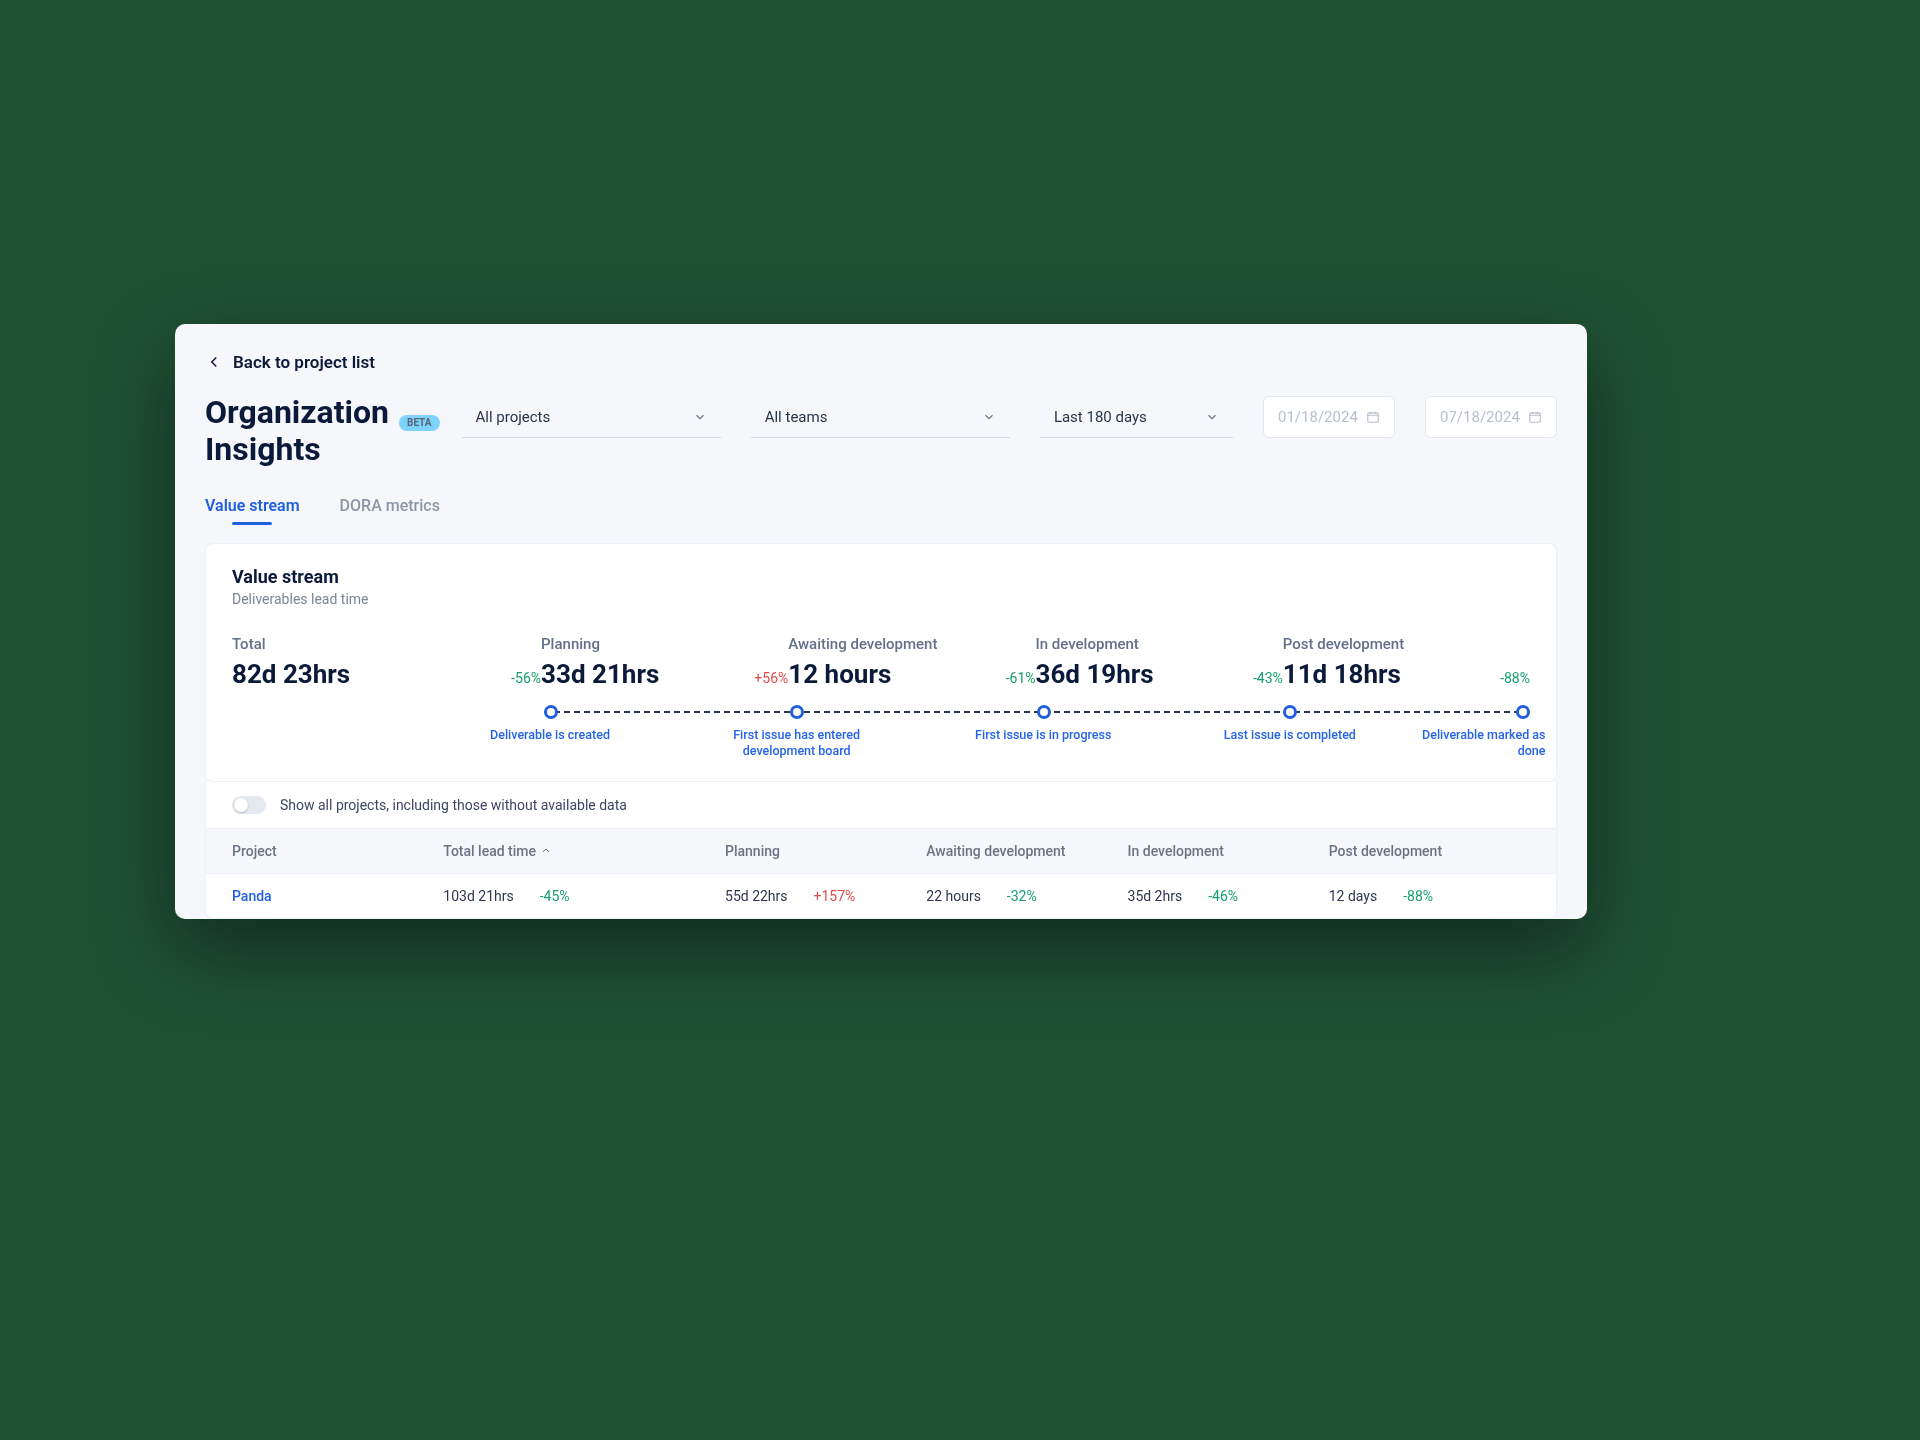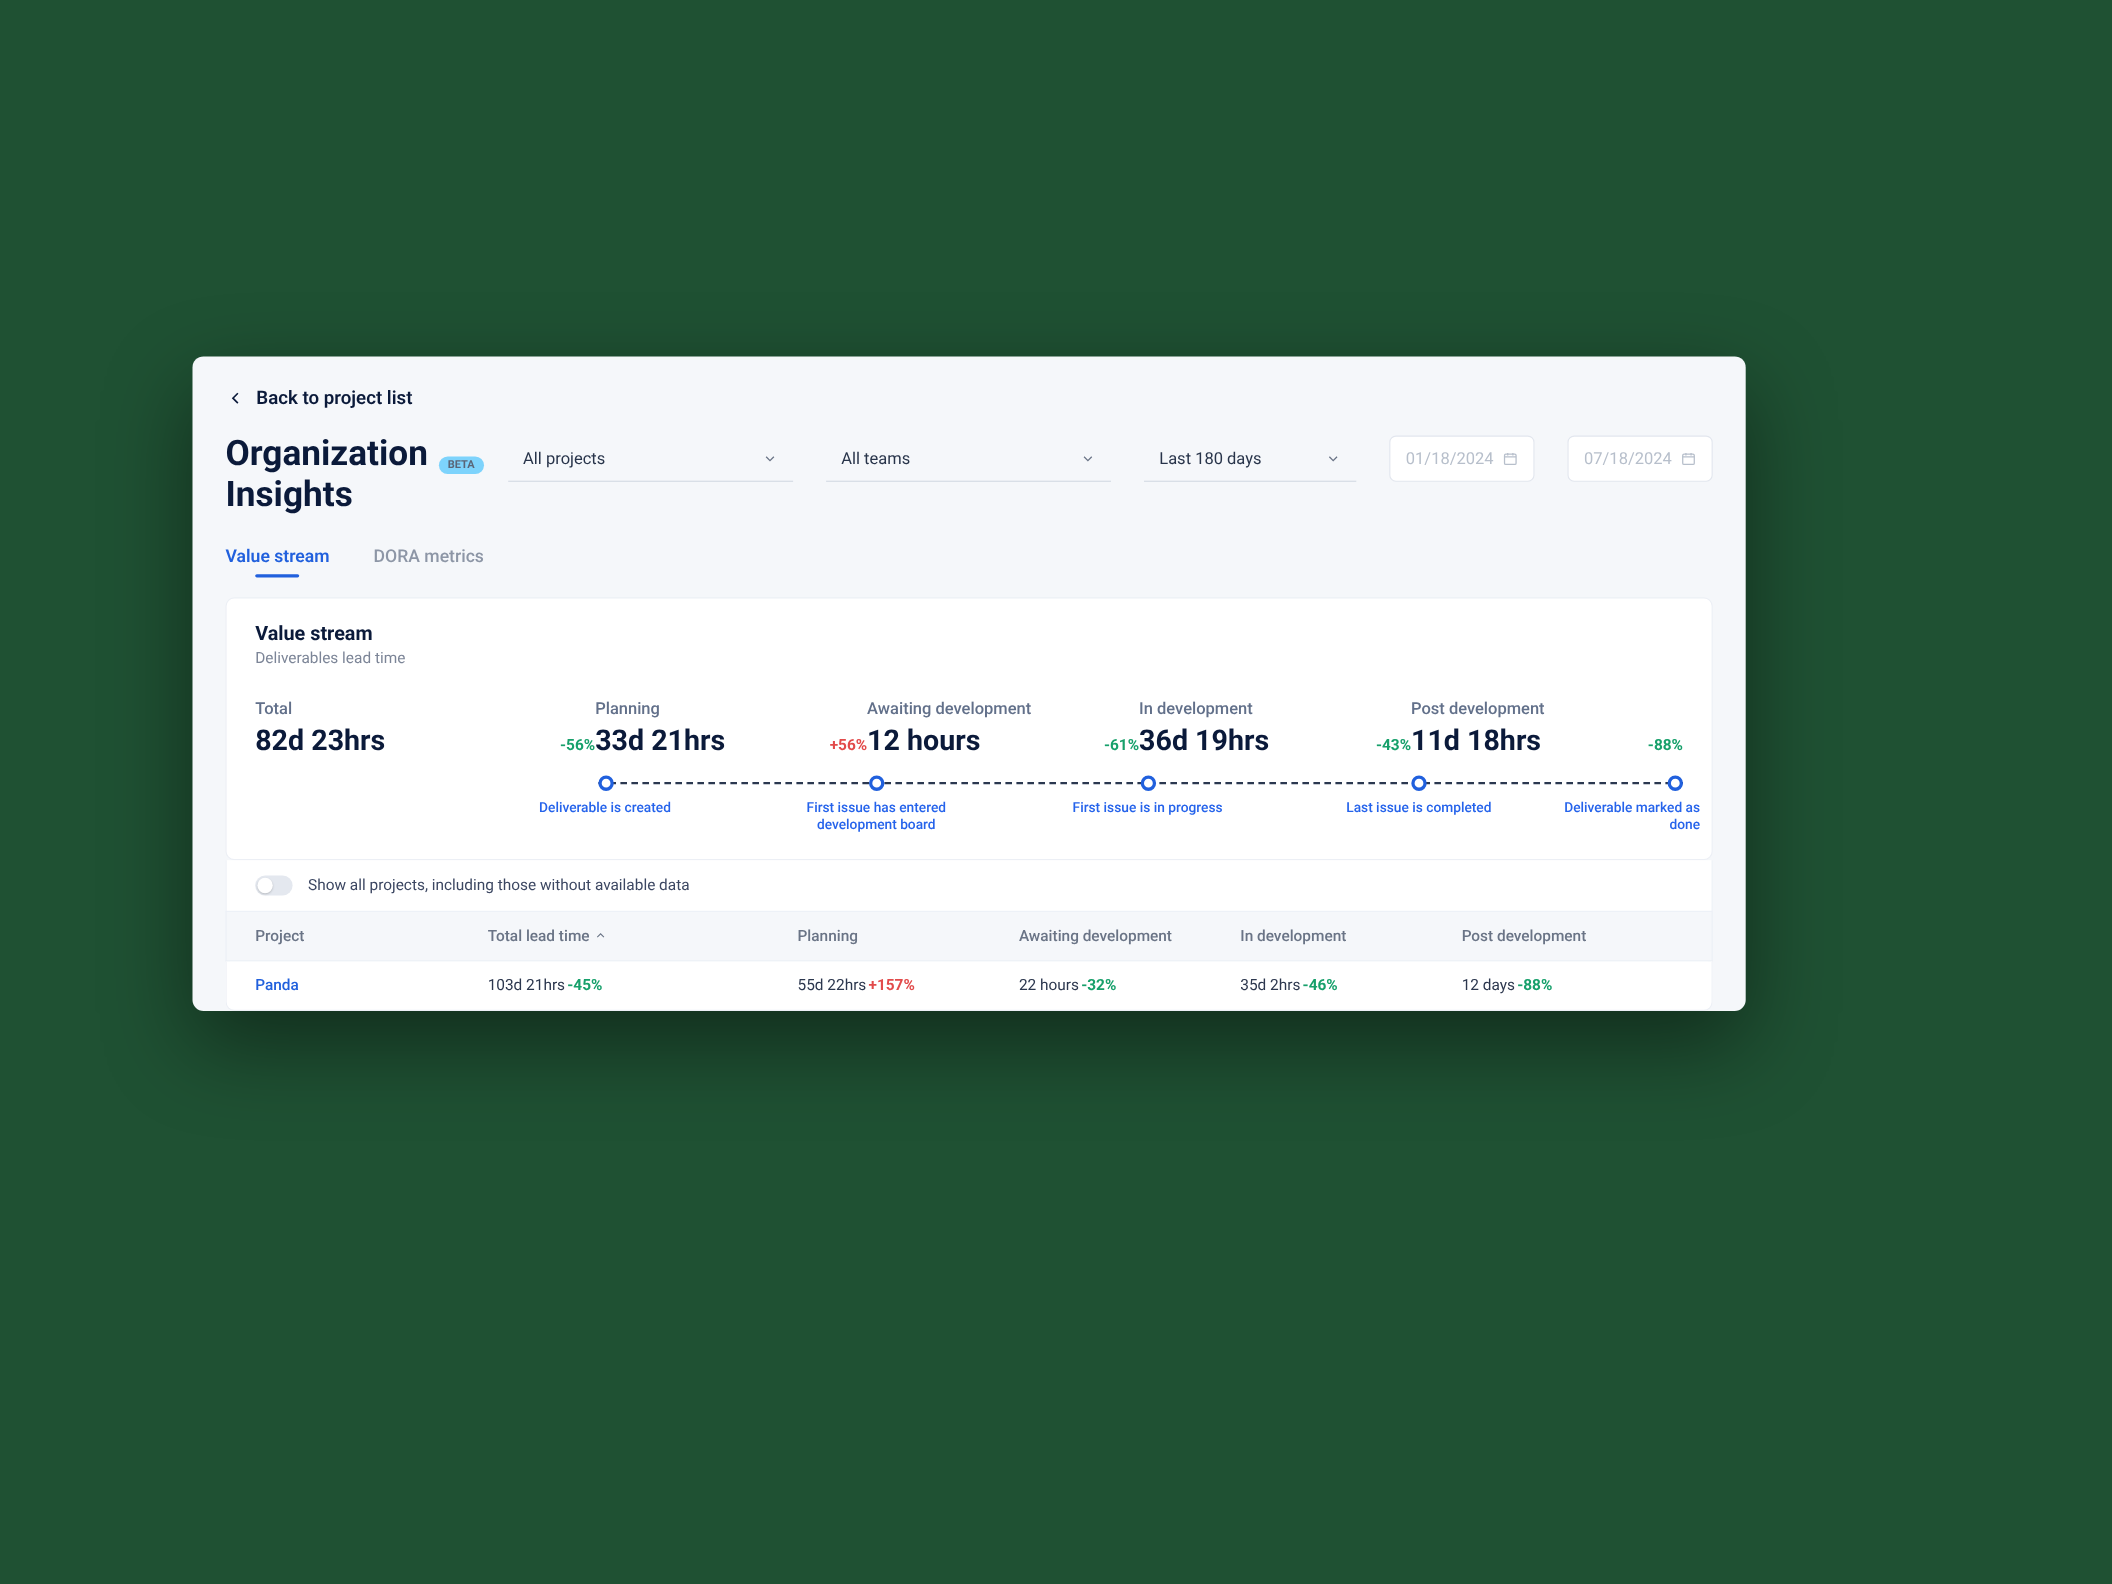--- a/index.html
+++ b/index.html
@@ -129,21 +129,21 @@
   .stream-row {
     display: flex;
     gap: 0;
   }
   .stream-col {
     flex: 1;
     min-width: 0;
   }
   .stage-label { font-size:15px; color:#62708a; font-weight:500; margin-bottom:6px;}
   .stage-value { font-size:26px; font-weight:700; color:#0b1a3a; display:flex; align-items:baseline; gap:10px;justify-content:space-between;}
-  .delta { font-size:14px; font-weight:700; }
+  .delta { font-size:14px; font-weight:400; }
   .delta.neg { color:#17a06b; }
   .delta.pos { color:#e24b4b; }
   
   .timeline {
     position: relative;
     margin: 14px 0 22px 0;
     height: 56px;
   }
   .timeline-line {
     position:absolute;
@@ -207,21 +207,21 @@
   .table-head svg{width:12px;height:12px;stroke:#6a7486;fill:none;stroke-width:2;}
   .table-row {
     background:#fff;
     border:1px solid #eceff5;
     border-top:none;
     color:#2c374e;
     border-bottom-left-radius:8px;
     border-bottom-right-radius:8px;
   }
   .table-row a { color:#2160dd; text-decoration:none; font-weight:500;}
-  .cell-val { display:flex; gap:2px; align-items:flex-start;}
+  .cell-val { display:flex; gap:26px; align-items:flex-start;}
 </style>
 </head>
 <body>
 
 <div class="window">
 
   <div class="back-link">
     <svg viewBox="0 0 24 24">
         <polyline points="15 18 9 12 15 6"></polyline>
       </svg>

